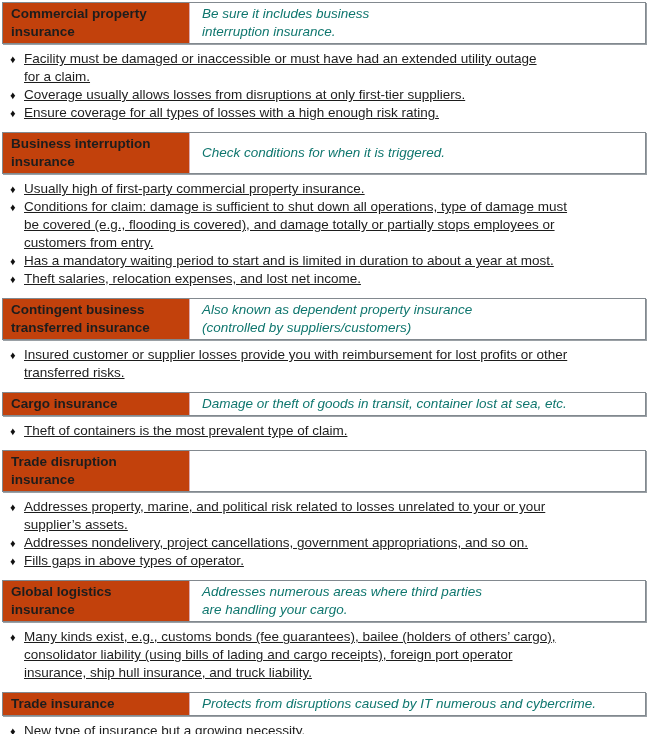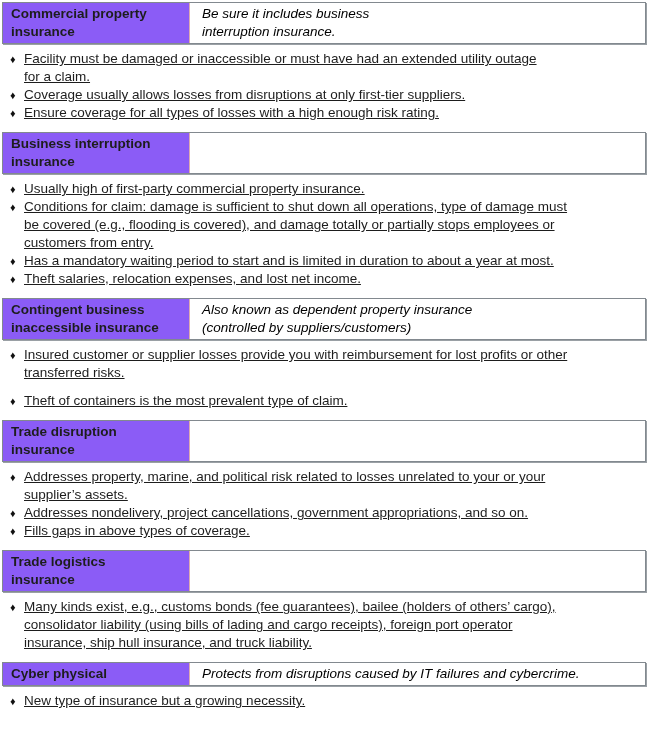--- a/index.html
+++ b/index.html
@@ -18,42 +18,42 @@
   .header-box {
     display: flex;
     align-items: stretch;
     background: #ffffff;
     border: 1px solid #82898f;
     box-shadow: 1px 1px 0 #9aa0a5;
   }
   .title-cell {
     flex: 0 0 auto;
     width: 187px;
-    background: #8b5cf6;
+    background: #c2410c;
     border-right: 1px solid #dcabb1;
     padding: 2px 8px;
     display: flex;
     align-items: center;
   }
   .title-cell .txt {
     font-weight: bold;
     line-height: 18px;
     white-space: pre-line;
   }
   .desc-cell {
     flex: 1 1 auto;
     padding: 2px 12px;
     display: flex;
     align-items: center;
   }
   .desc-cell .txt {
     font-style: italic;
     line-height: 18px;
     white-space: pre-line;
-    color: #000000;
+    color: #0f766e;
   }
   ul.bullets {
     list-style: none;
     margin: 6px 0 10px 0;
     padding: 0;
   }
   ul.bullets li {
     display: flex;
     padding-left: 8px;
     line-height: 18px;
@@ -103,20 +103,23 @@
         </li>
     </ul>
   </section>
 
   <section>
     <div class="header-box">
       <div class="title-cell">
         <span class="txt">Business interruption
 insurance</span>
       </div>
+      <div class="desc-cell">
+        <span class="txt">Check conditions for when it is triggered.</span>
+      </div>
     </div>
     <ul class="bullets">
       <li>
           <span class="blt">♦</span>
           <span class="btxt">Usually high of first-party commercial property insurance.</span>
         </li>
       <li>
           <span class="blt">♦</span>
           <span class="btxt">Conditions for claim: damage is sufficient to shut down all operations, type of damage must
 be covered (e.g., flooding is covered), and damage totally or partially stops employees or
@@ -130,37 +133,45 @@
           <span class="blt">♦</span>
           <span class="btxt">Theft salaries, relocation expenses, and lost net income.</span>
         </li>
     </ul>
   </section>
 
   <section>
     <div class="header-box">
       <div class="title-cell">
         <span class="txt">Contingent business
-inaccessible insurance</span>
+transferred insurance</span>
       </div>
       <div class="desc-cell">
         <span class="txt">Also known as dependent property insurance
 (controlled by suppliers/customers)</span>
       </div>
     </div>
     <ul class="bullets">
       <li>
           <span class="blt">♦</span>
           <span class="btxt">Insured customer or supplier losses provide you with reimbursement for lost profits or other
 transferred risks.</span>
         </li>
     </ul>
   </section>
 
   <section>
+    <div class="header-box">
+      <div class="title-cell">
+        <span class="txt">Cargo insurance</span>
+      </div>
+      <div class="desc-cell">
+        <span class="txt">Damage or theft of goods in transit, container lost at sea, etc.</span>
+      </div>
+    </div>
     <ul class="bullets">
       <li>
           <span class="blt">♦</span>
           <span class="btxt">Theft of containers is the most prevalent type of claim.</span>
         </li>
     </ul>
   </section>
 
   <section>
     <div class="header-box">
@@ -174,49 +185,53 @@
           <span class="blt">♦</span>
           <span class="btxt">Addresses property, marine, and political risk related to losses unrelated to your or your
 supplier’s assets.</span>
         </li>
       <li>
           <span class="blt">♦</span>
           <span class="btxt">Addresses nondelivery, project cancellations, government appropriations, and so on.</span>
         </li>
       <li>
           <span class="blt">♦</span>
-          <span class="btxt">Fills gaps in above types of coverage.</span>
-        </li>
-    </ul>
-  </section>
-
-  <section>
-    <div class="header-box">
-      <div class="title-cell">
-        <span class="txt">Trade logistics
-insurance</span>
+          <span class="btxt">Fills gaps in above types of operator.</span>
+        </li>
+    </ul>
+  </section>
+
+  <section>
+    <div class="header-box">
+      <div class="title-cell">
+        <span class="txt">Global logistics
+insurance</span>
+      </div>
+      <div class="desc-cell">
+        <span class="txt">Addresses numerous areas where third parties
+are handling your cargo.</span>
       </div>
     </div>
     <ul class="bullets">
       <li>
           <span class="blt">♦</span>
           <span class="btxt">Many kinds exist, e.g., customs bonds (fee guarantees), bailee (holders of others’ cargo),
 consolidator liability (using bills of lading and cargo receipts), foreign port operator
 insurance, ship hull insurance, and truck liability.</span>
         </li>
     </ul>
   </section>
 
   <section>
     <div class="header-box">
       <div class="title-cell">
-        <span class="txt">Cyber physical</span>
-      </div>
-      <div class="desc-cell">
-        <span class="txt">Protects from disruptions caused by IT failures and cybercrime.</span>
+        <span class="txt">Trade insurance</span>
+      </div>
+      <div class="desc-cell">
+        <span class="txt">Protects from disruptions caused by IT numerous and cybercrime.</span>
       </div>
     </div>
     <ul class="bullets">
       <li>
           <span class="blt">♦</span>
           <span class="btxt">New type of insurance but a growing necessity.</span>
         </li>
     </ul>
   </section>
 

